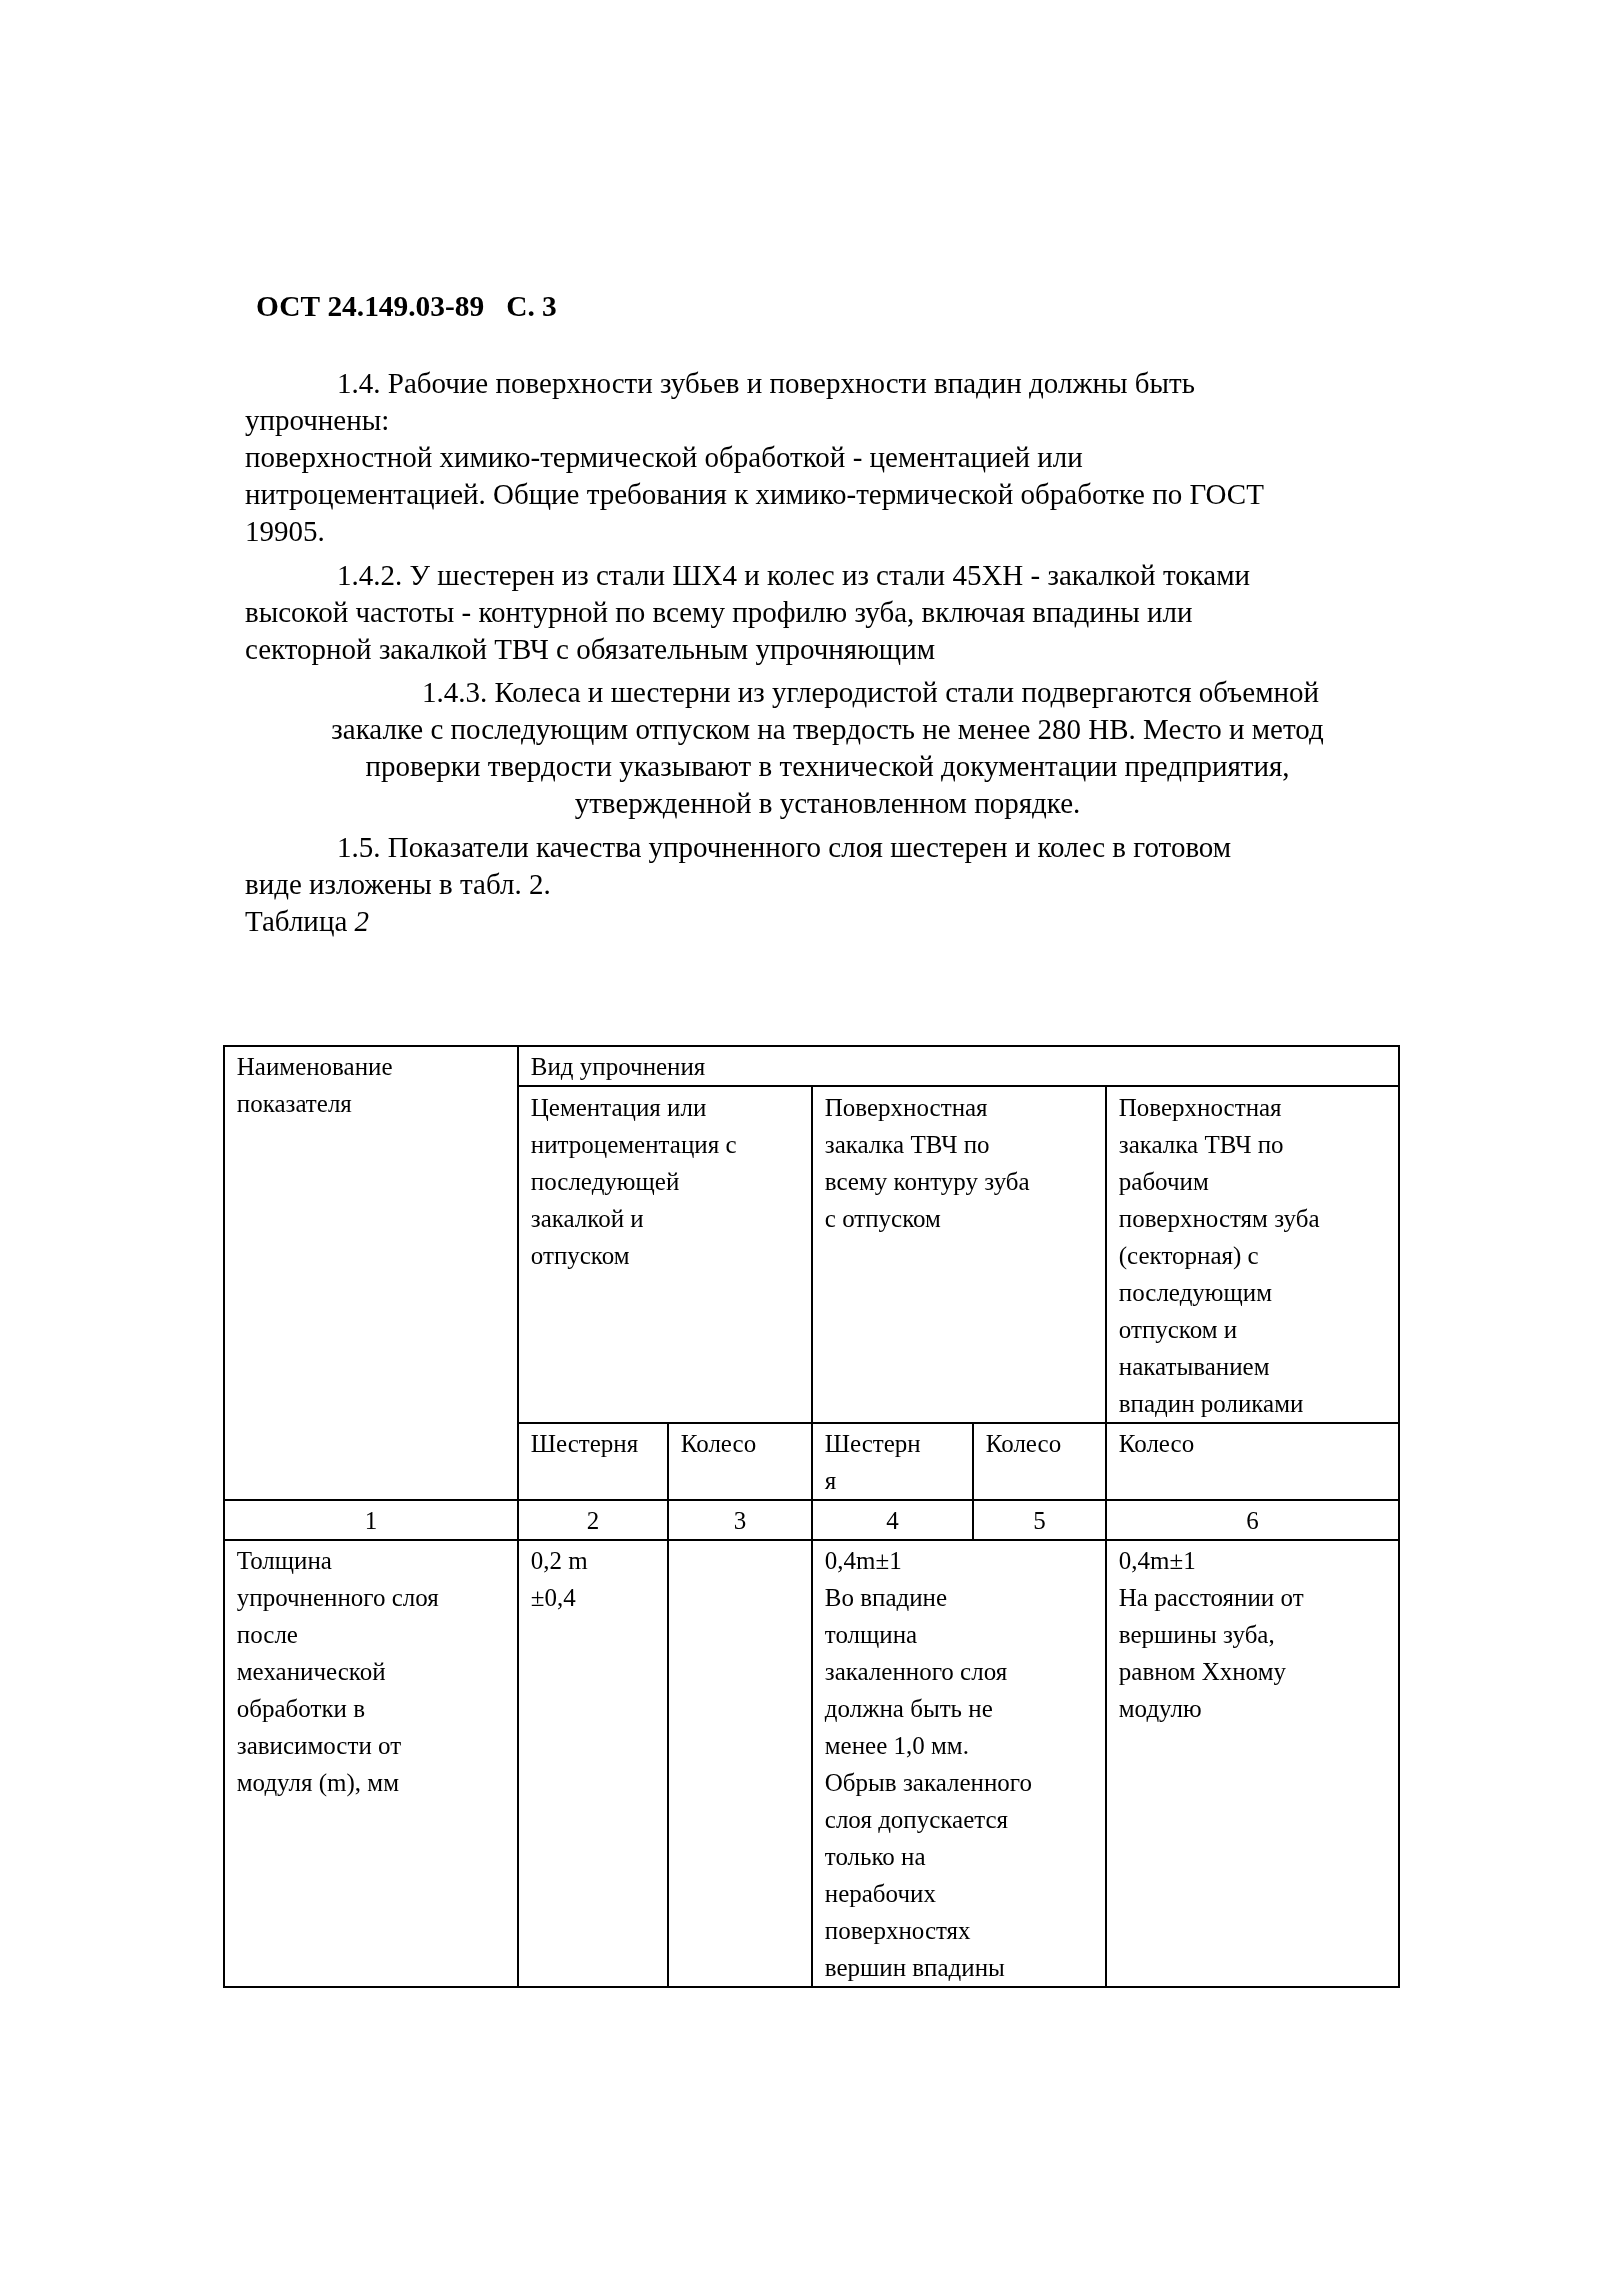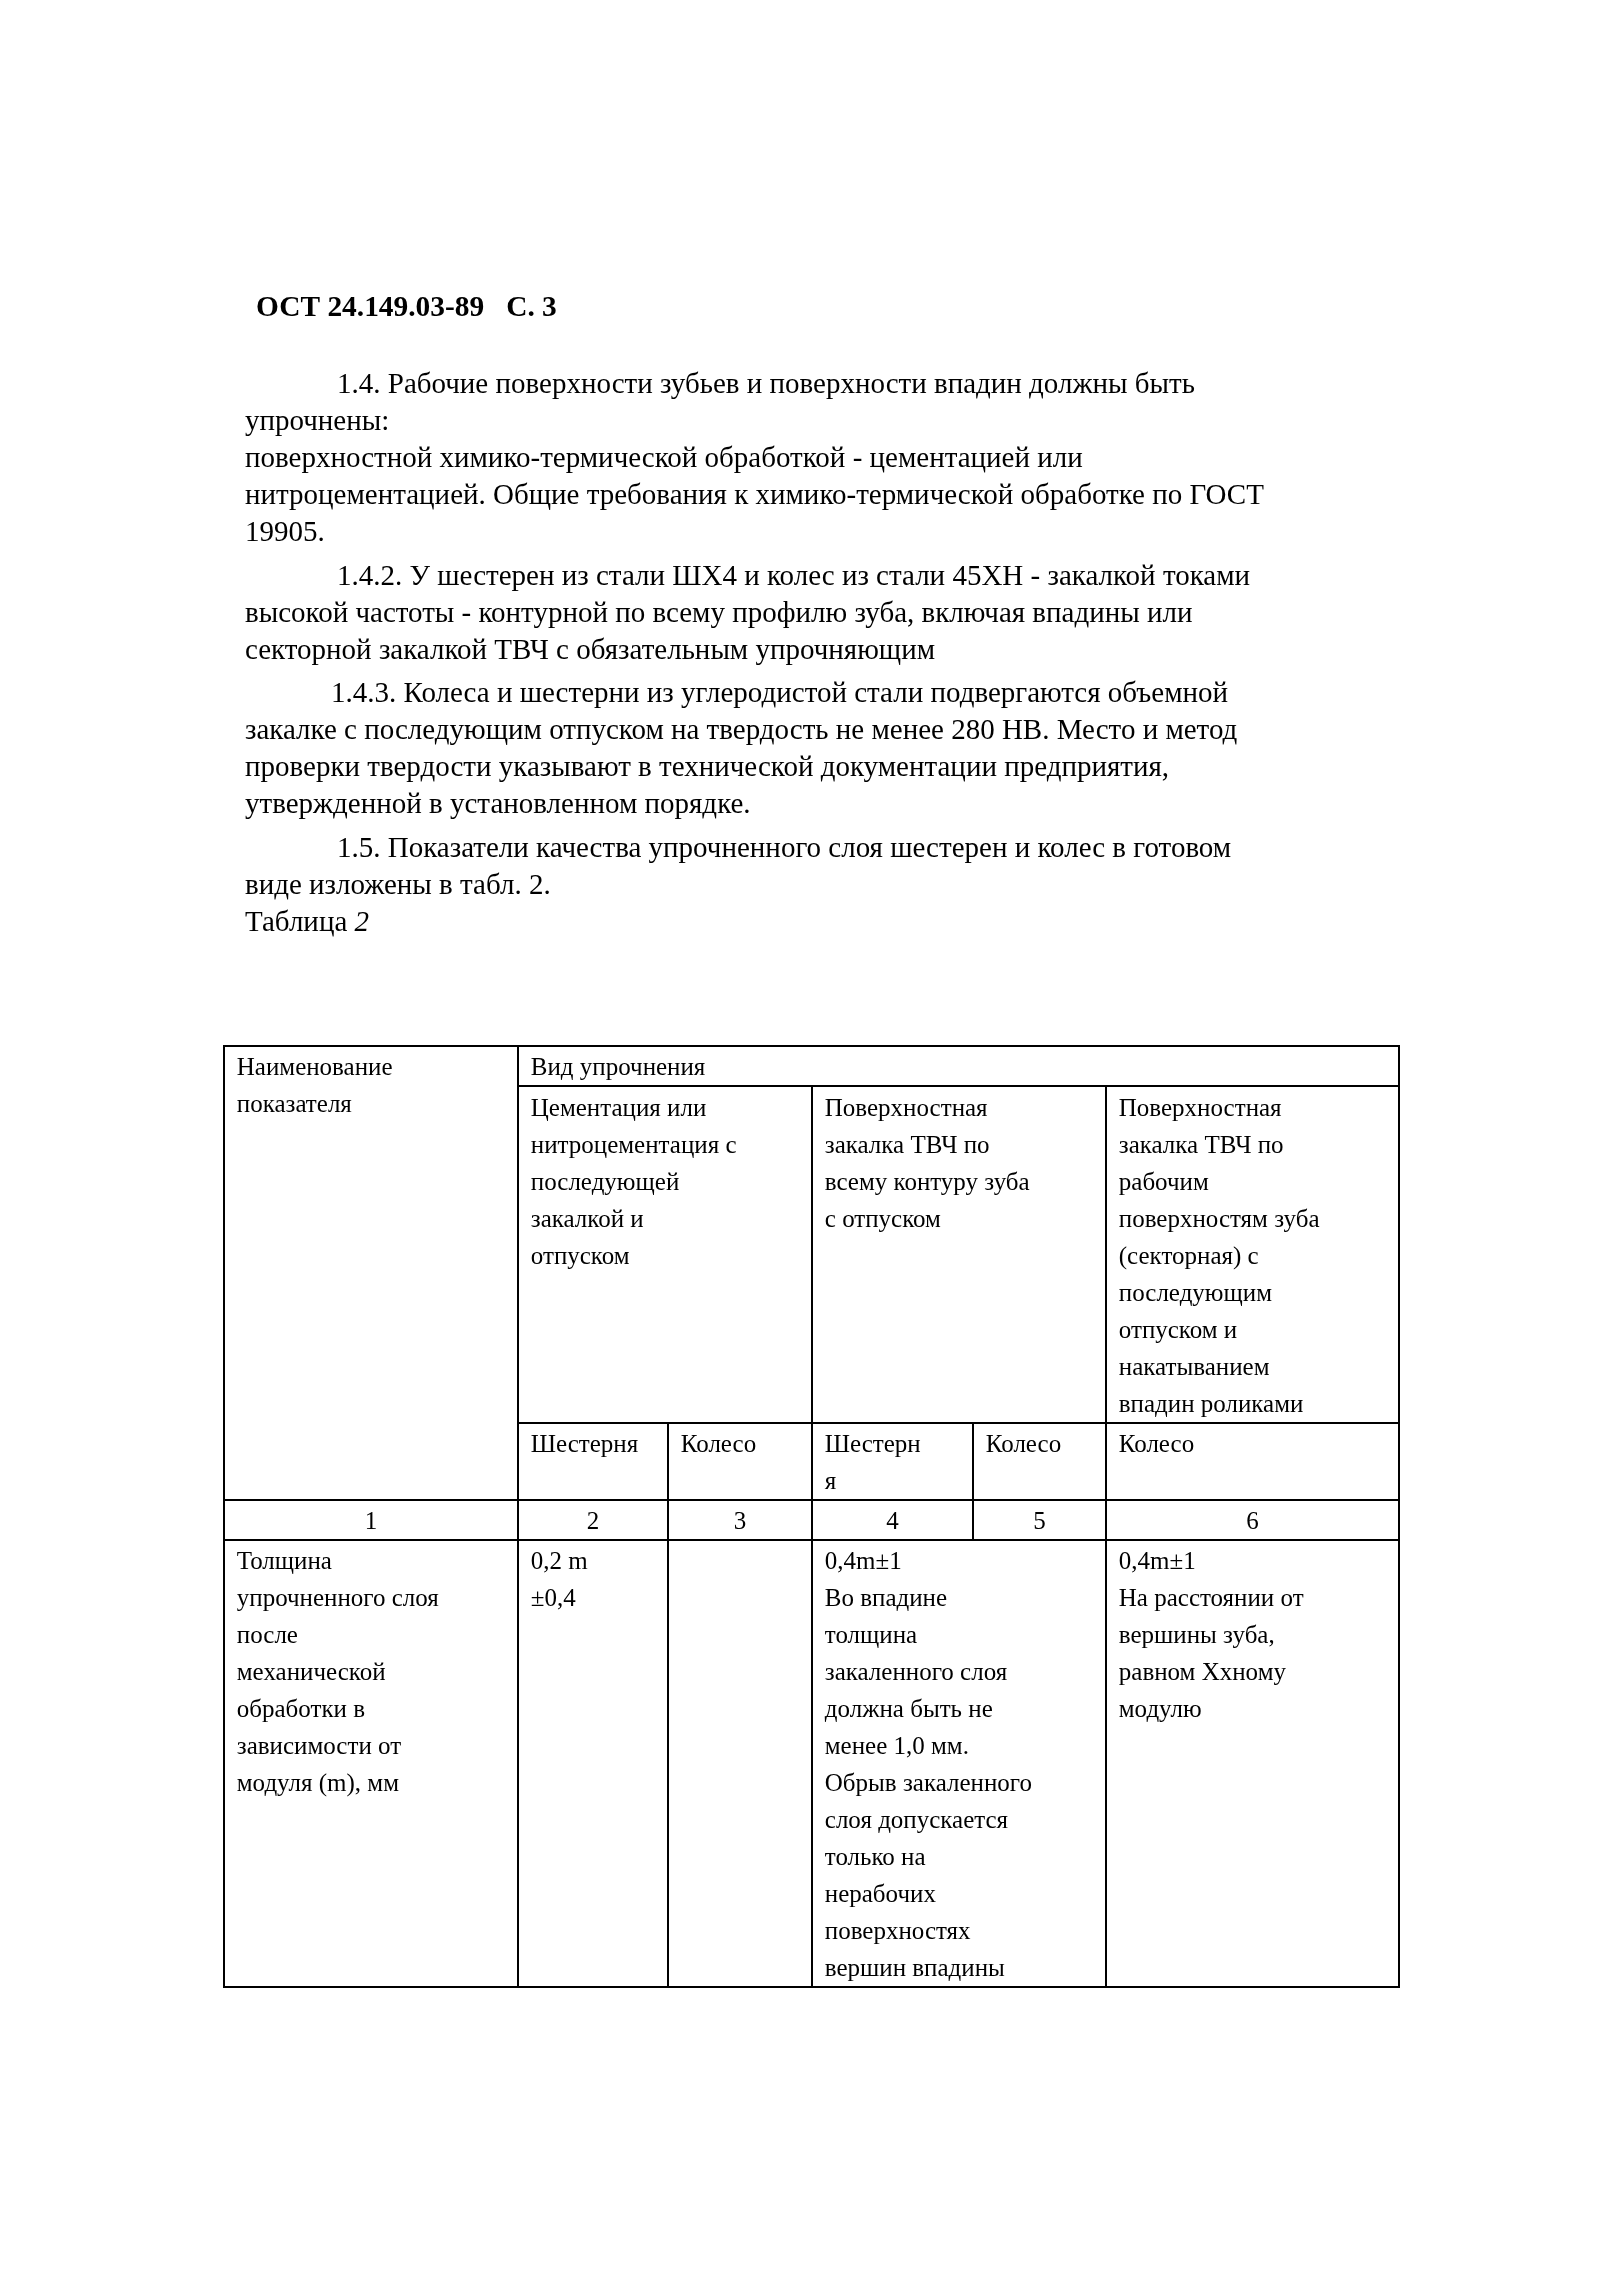--- a/index.html
+++ b/index.html
@@ -11,21 +11,21 @@
   .doc-title {
     position: absolute; left: 256px; top: 288px;
     font-size: 29.4px; font-weight: bold; white-space: pre; line-height: 37px;
   }
   .body-text {
     position: absolute; left: 245px; top: 365px; width: 1165px;
     font-size: 29px; line-height: 37px;
   }
   .para { margin: 0; text-indent: 92px; }
   .para.tight { margin-top: 6.5px; }
-  .para.indent-sm { text-indent: 86px; }
+  .para.indent-sm { text-indent: 86px; text-align: center; }
   .line { display: block; }
   .table-caption { margin: 0; }
   .table-caption .num { font-style: italic; }
 
   .tbl {
     position: absolute; left: 223px; top: 1045px;
     width: 1175px; height: 924px;
     border-collapse: collapse; table-layout: fixed;
     font-size: 25px; line-height: 37px;
   }

